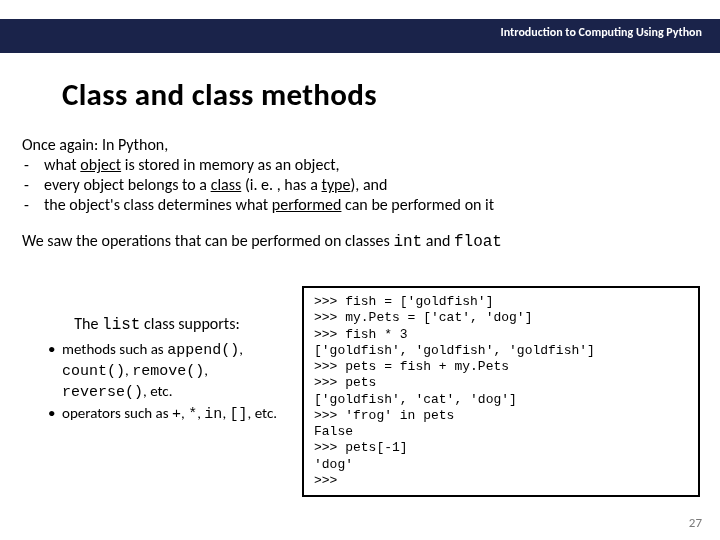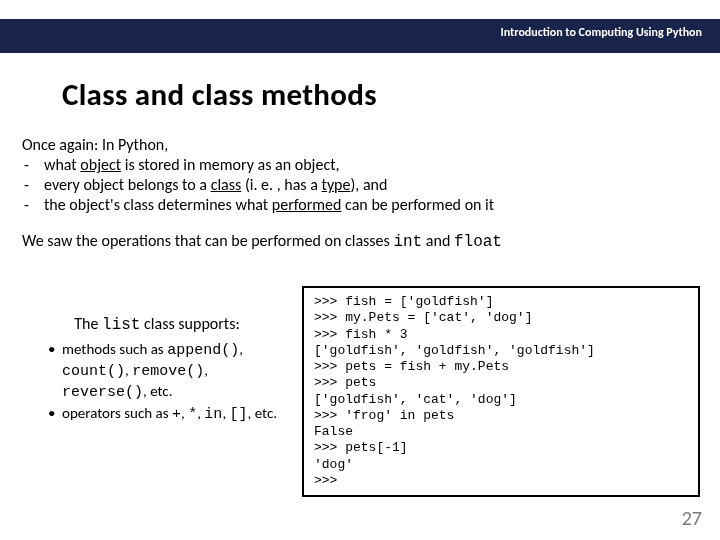--- a/index.html
+++ b/index.html
@@ -71,21 +71,21 @@
     font-size: 13px;
     line-height: 1.25;
     white-space: pre;
     flex: 1;
     margin-top: 0;
   }
   .page-num {
     position: absolute;
     right: 18px;
     bottom: 10px;
-    font-size: 20px;
+    font-size: 13px;
     color: #7a7a7a;
   }
 </style>
 </head>
 <body>
 
 <div class="header-bar">
   <span>Introduction to Computing Using Python</span>
 </div>
 

